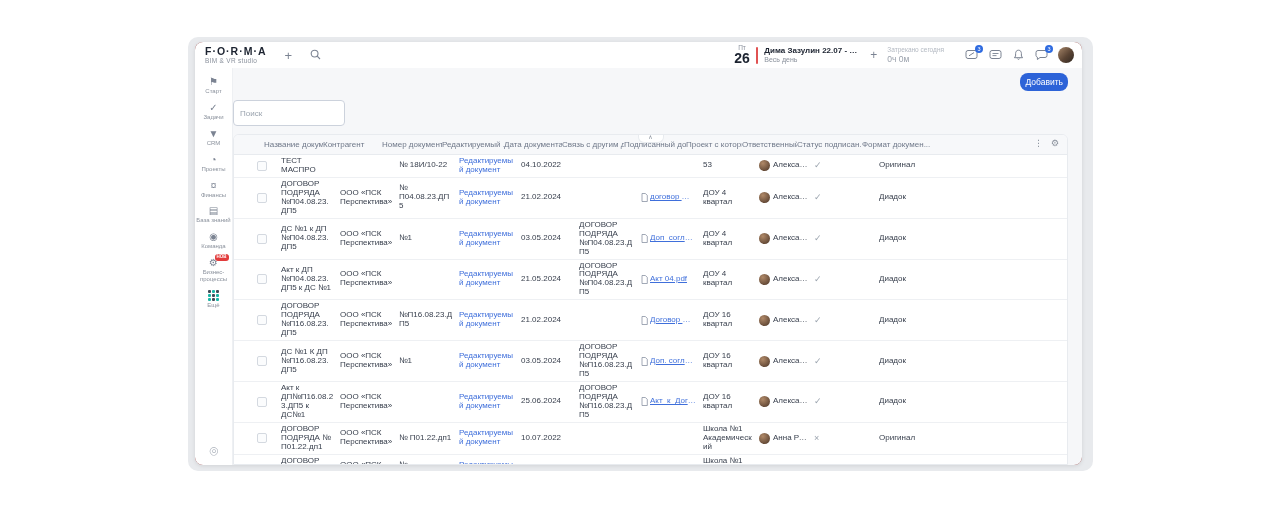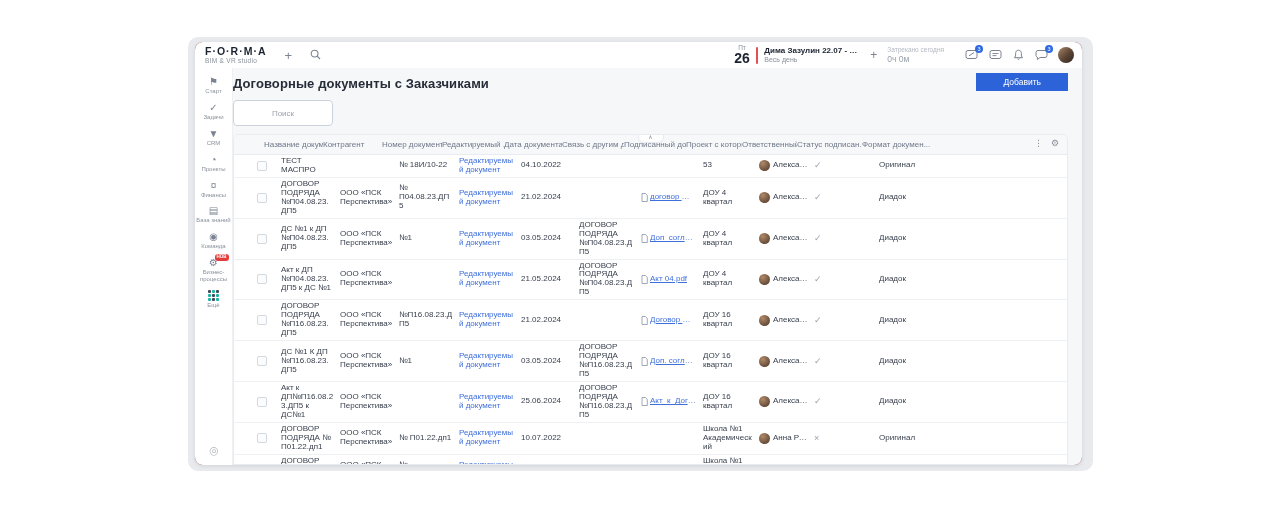--- a/index.html
+++ b/index.html
@@ -51,25 +51,25 @@
   .gi-t { background:#18b5a4; } .gi-d { background:#3f4a56; }
   .support { position:absolute; bottom:8px; left:0; width:38px; text-align:center;
     color:#aeb4bd; font-size:11px; cursor:pointer; }
 
   
   .content { position:absolute; left:38px; top:26px; right:0; bottom:0; background:#f6f7f9;
     padding:6px 14px 0 0; display:flex; flex-direction:column; }
   .title-row { position:relative; height:22px; }
   .page-title { font-size:13px; color:#262c38; font-weight:bold; letter-spacing:.1px; }
   .add-btn { position:absolute; right:0; top:-1px; background:#2d63d8; color:#fff; border:none;
-    font-size:8.5px; padding:4px 27px; border-radius:0; cursor:pointer;
+    font-size:8.5px; padding:4px 5px; border-radius:8px; cursor:pointer;
     font-family:inherit; }
   .search-row { margin-top:4px; }
-  .search-input { width:100px; height:17px; border:1px solid #ccd2dc; border-radius:4px;
-    font-size:8px; padding:12px 6px; color:#39404e; background:#fff; font-family:inherit; outline:none;text-align:center; }
+  .search-input { width:112px; height:17px; border:1px solid #ccd2dc; border-radius:4px;
+    font-size:8px; padding:12px 6px; color:#39404e; background:#fff; font-family:inherit; outline:none; }
   .search-input::placeholder { color:#9aa3ae; }
 
   
   .card { margin-top:8px; flex:1; background:#fff; border:1px solid #e8ebef;
     border-radius:6px 6px 0 0; position:relative; overflow:hidden; }
   .collapse-pill { position:absolute; top:-1px; left:50%; transform:translateX(-50%);
     width:26px; height:9px; background:#fff; border:1px solid #e8ebef; border-top:none;
     border-radius:0 0 6px 6px; text-align:center; line-height:7px; font-size:6px; color:#8a919c;
     cursor:pointer; z-index:3; }
   .grid-cols { display:grid;
@@ -209,21 +209,20 @@
             <i class="gi-t"></i>
           </span>
           <span class="side-label">Ещё</span>
         </div>
       </div>
     <span class="support">◎</span>
   </div>
 
   <div class="content">
     <div class="title-row">
-      <span class="page-title">Договорные документы с Заказчиками</span>
       <button class="add-btn">Добавить</button>
     </div>
     <div class="search-row">
       <input class="search-input" type="text" placeholder="Поиск" style="">
     </div>
 
     <div class="card">
       <div class="collapse-pill">∧</div>
       <div class="thead grid-cols" id="table-head">
 

